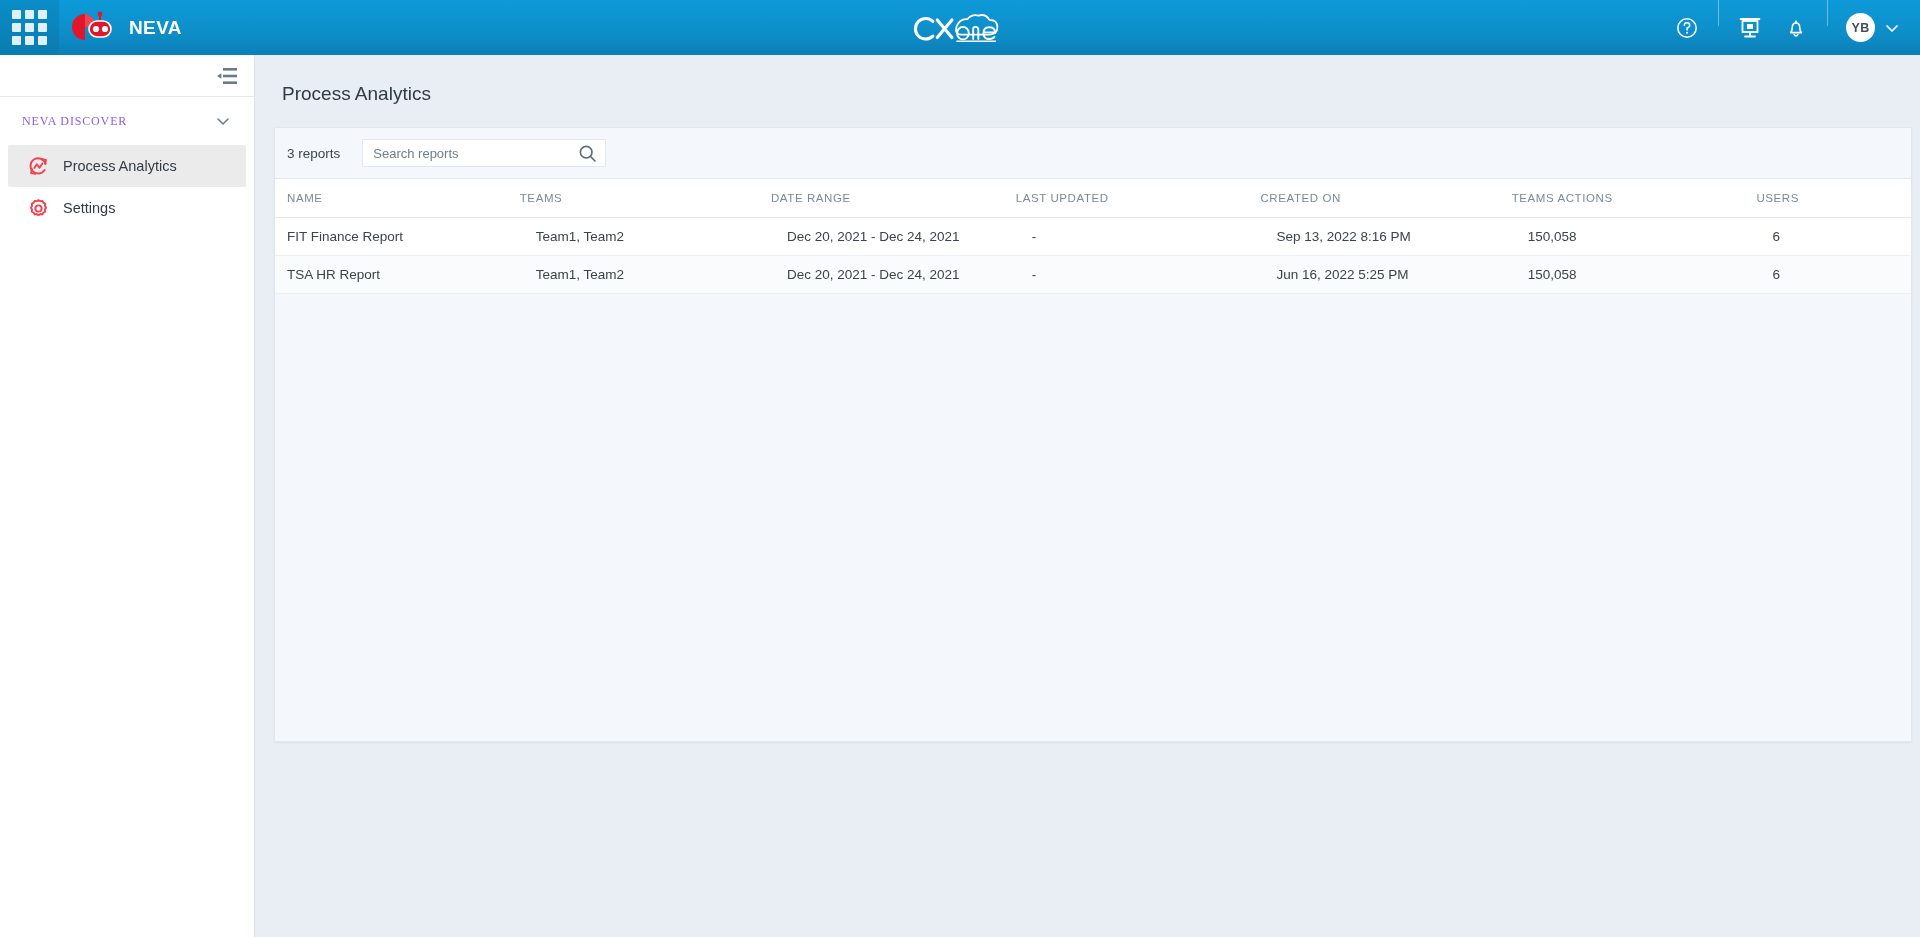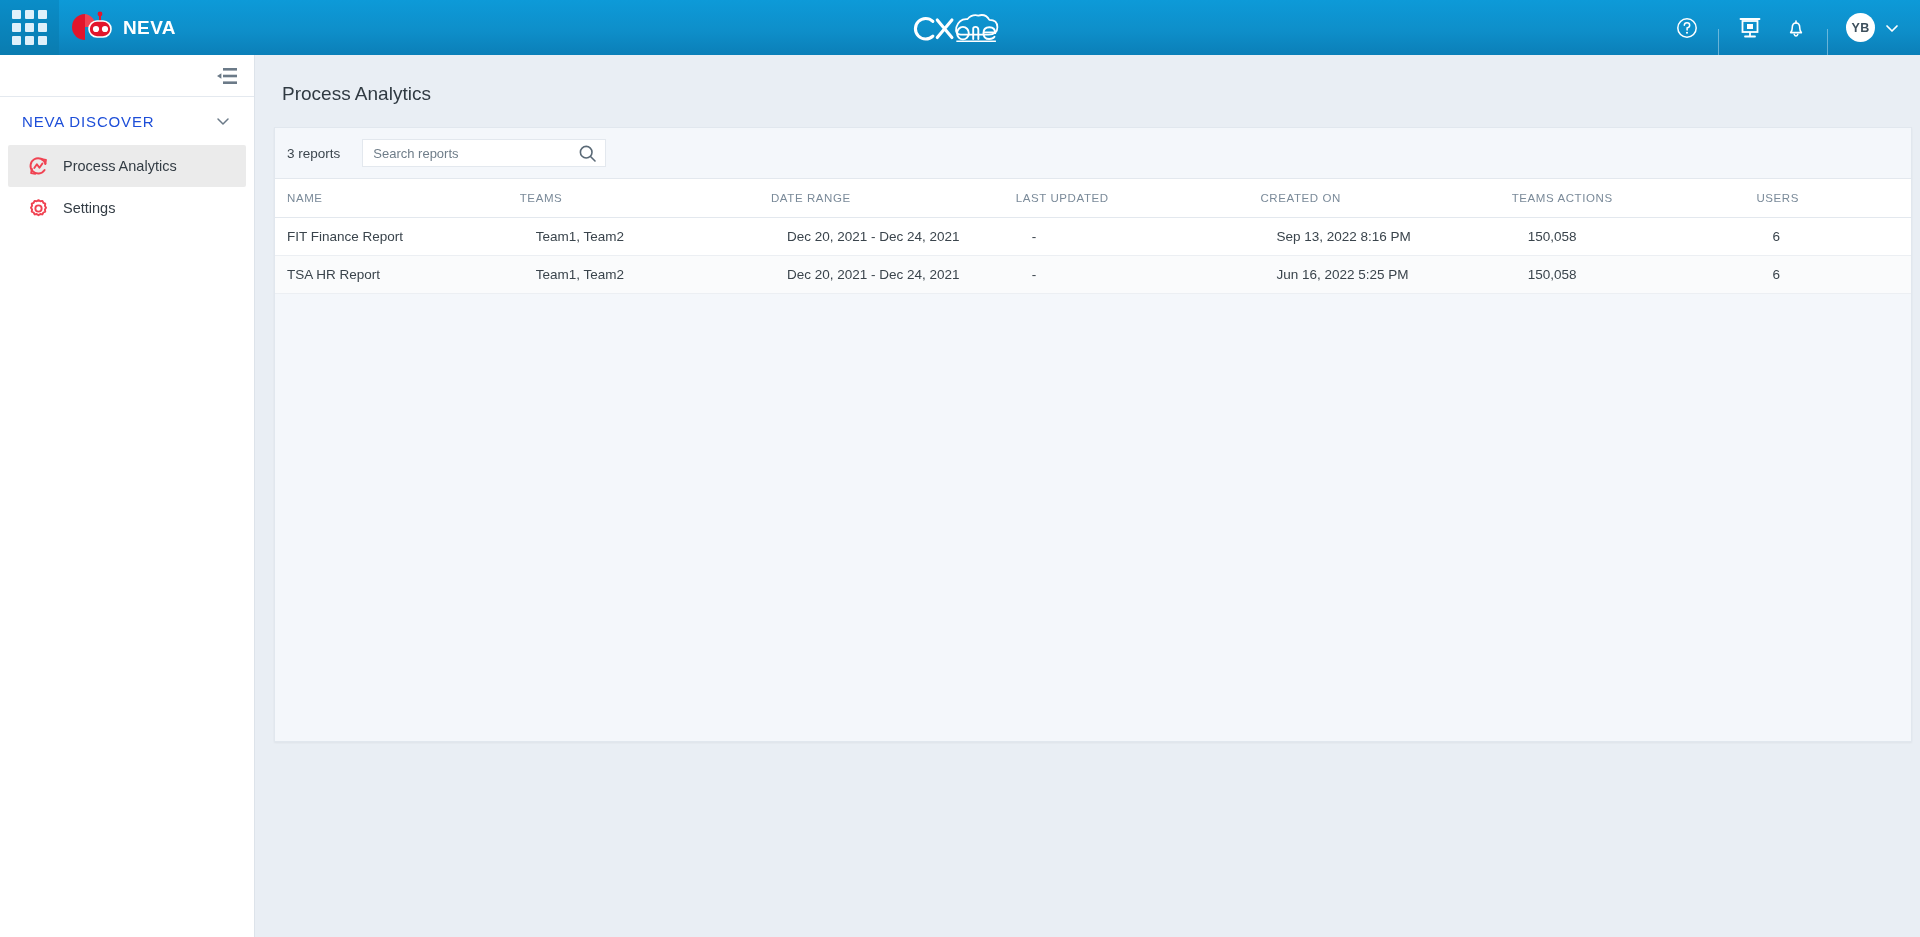--- a/index.html
+++ b/index.html
@@ -34,21 +34,21 @@
     display: grid;
     grid-template-columns: repeat(3, 9px);
     grid-template-rows: repeat(3, 9px);
     gap: 4px;
   }
   .apps-grid i { background: #dff0fa; display: block; border-radius: 1px; }
 
   .brand {
     display: flex; align-items: center;
     margin-left: 10px;
-    gap: 10px;
+    gap: 16px;
     flex: 0 0 auto;
     text-align: center;
   }
   .neva-logo { width: 44px; height: 34px; display: block; }
   .brand-name {
     color: #ffffff;
     font-size: 19px;
     font-weight: bold;
     letter-spacing: .4px;
   }
@@ -58,21 +58,21 @@
     left: 0; right: 0; top: 0; bottom: 0;
     display: flex; align-items: center; justify-content: center;
     pointer-events: none;
   }
   .cxone-logo { width: 110px; height: 34px; }
 
   .topbar-right {
     position: absolute;
     right: 14px; top: 0;
     height: 55px;
-    display: flex; align-items: flex-end;
+    display: flex; align-items: flex-start;
     gap: 0px;
   }
   .tb-icon {
     width: 46px; height: 55px;
     display: flex; align-items: center; justify-content: center;
     cursor: pointer;
   }
   .tb-sep {
     width: 1px; height: 26px;
     background: rgba(255,255,255,.38);
@@ -113,24 +113,25 @@
   }
   .collapse-btn { cursor: pointer; display: flex; }
 
   .sb-section {
     height: 48px;
     display: flex; align-items: center; justify-content: space-between;
     padding: 0 22px 0 22px;
     cursor: pointer;
   }
   .sb-section-label {
-    font-size: 15px;
-    color: #1d4ed8;
+    font-size: 12px;
+    color: #8b5cf6;
     letter-spacing: .85px;
     font-weight: normal;
+    font-family: Liberation Serif, serif;
   }
   .sb-item {
     height: 42px;
     display: flex; align-items: center;
     gap: 14px;
     padding-left: 20px;
     margin: 0 8px 0 8px;
     cursor: pointer;
     border-radius: 2px;
   }

